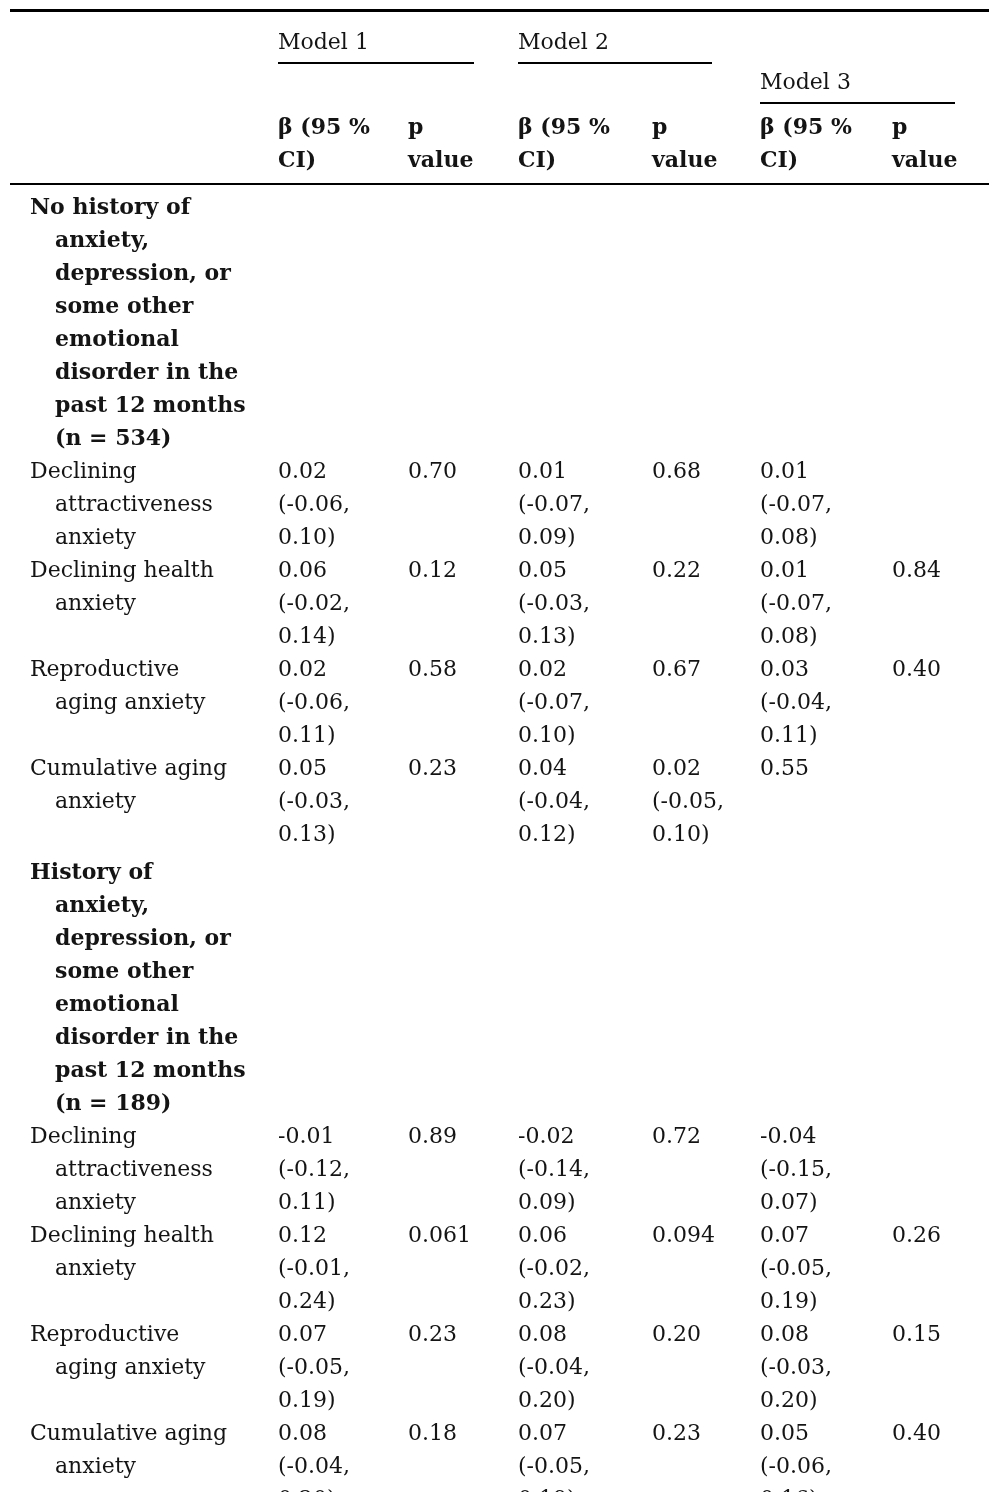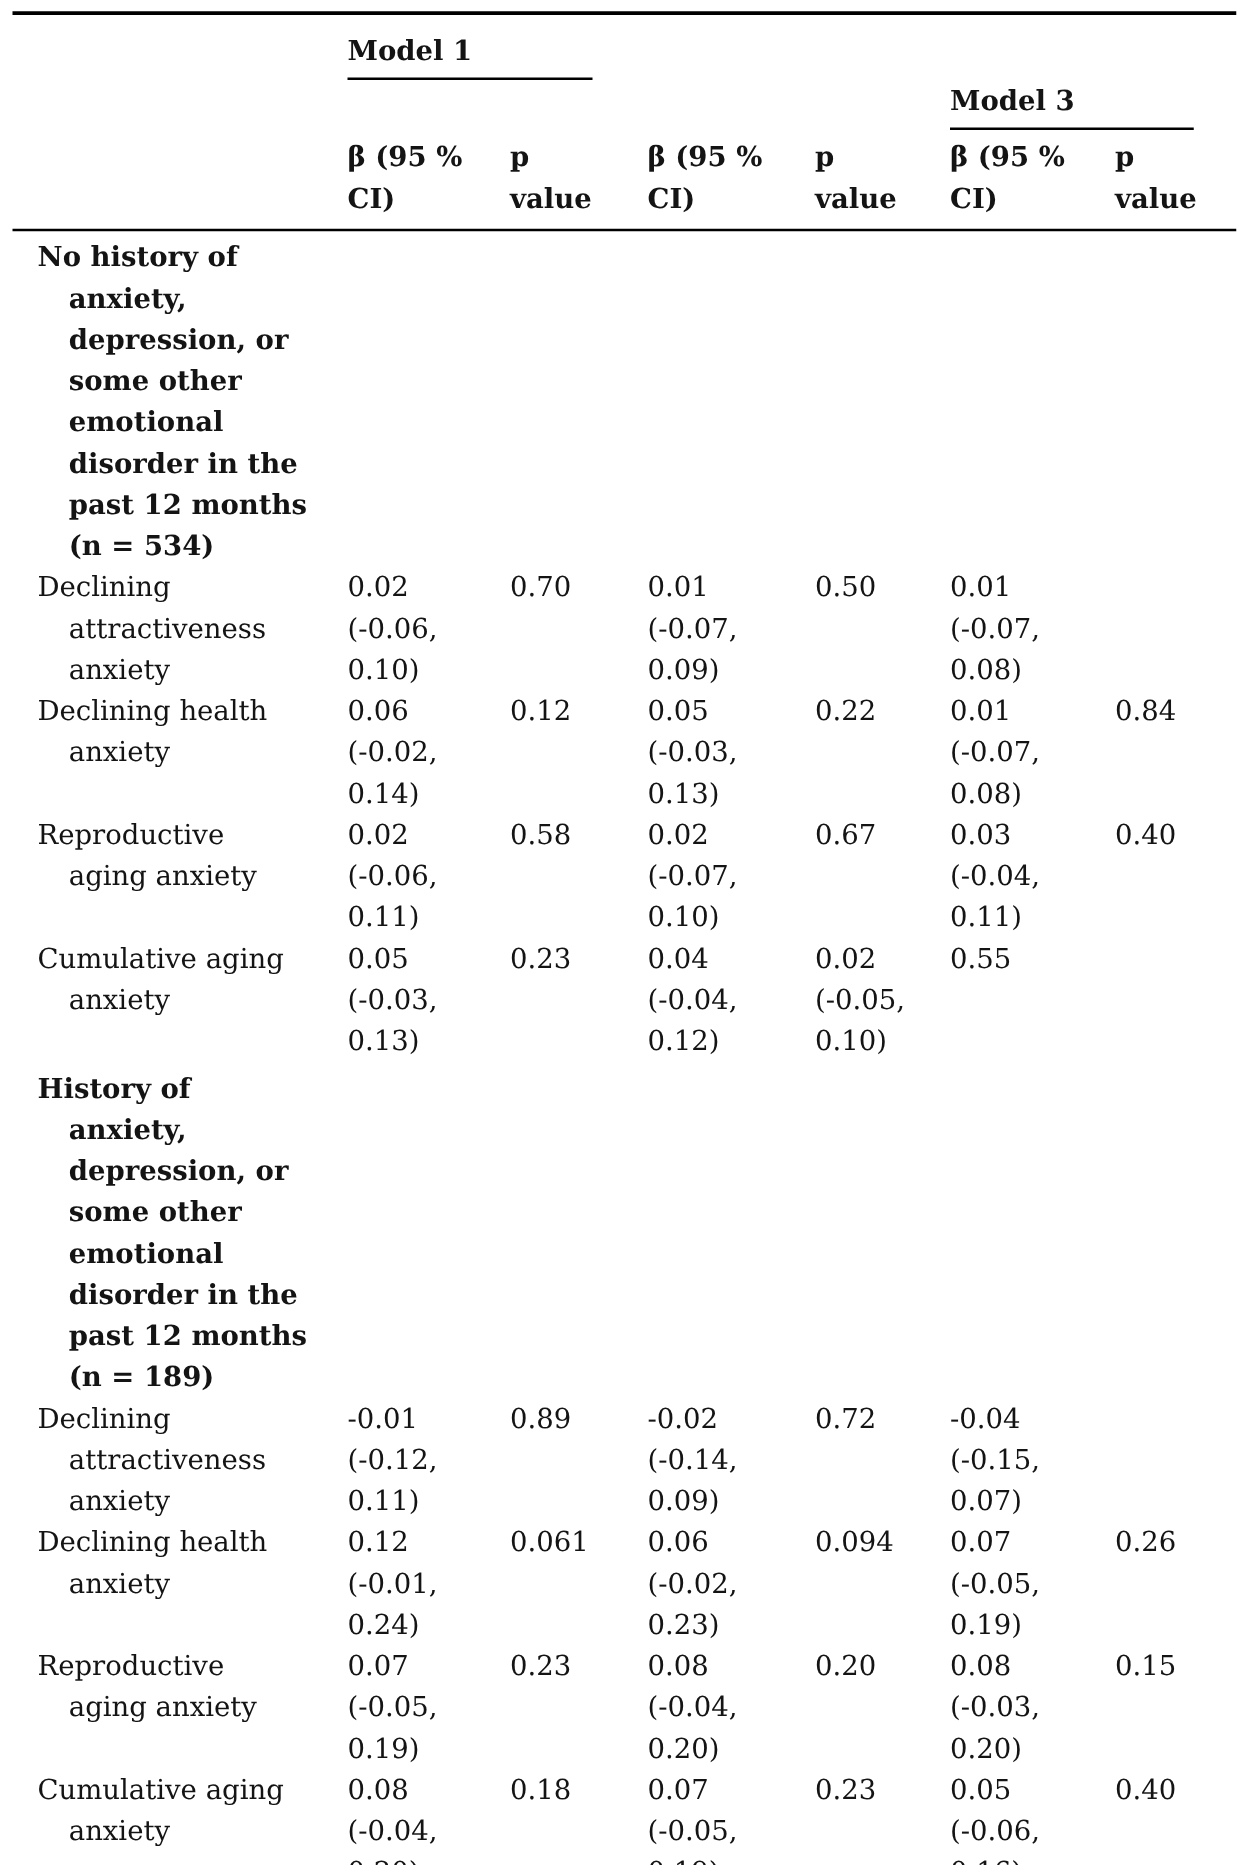--- a/index.html
+++ b/index.html
@@ -24,21 +24,21 @@
     grid-template-columns: 268px 130px 110px 134px 108px 132px 86px;
   }
   
   .thead { border-bottom: 2px solid #000000; }
   .model-span-1 { grid-column: 2 / 4; }
   .model-span-2 { grid-column: 4 / 6; }
   .model-span-3 { grid-column: 6 / 8; margin-top: 40px; }
   .model-inner {
     border-bottom: 2px solid #000000;
     padding: 13px 0 4px 0;
-    font-weight: bold;
+    font-weight: normal;
   }
   .model-span-1 .model-inner { margin-right: 44px; }
   .model-span-2 .model-inner { margin-right: 48px; }
   .model-span-3 .model-inner { margin-right: 23px; }
   .subhead-row .cell {
     font-weight: bold;
     white-space: pre-line;
     padding: 6px 6px 7px 0;
   }
   
@@ -63,20 +63,23 @@
 </head>
 <body>
 
 <div class="paper-table">
 
   <div class="thead">
     <div class="row">
       <div class="cell"></div>
       <div class="model-span-1">
         <div class="model-inner">Model 1</div>
+      </div>
+      <div class="model-span-2">
+        <div class="model-inner">Model 2</div>
       </div>
       <div class="model-span-3">
         <div class="model-inner">Model 3</div>
       </div>
     </div>
     <div class="row subhead-row">
       <div class="cell"></div>
       <div class="cell">β (95 %
 CI)</div>
       <div class="cell">p
@@ -109,21 +112,21 @@
       <div class="label-cell">Declining
 attractiveness
 anxiety</div>
       <div class="value-cell">0.02
 (-0.06,
 0.10)</div>
       <div class="value-cell">0.70</div>
       <div class="value-cell">0.01
 (-0.07,
 0.09)</div>
-      <div class="value-cell">0.50</div>
+      <div class="value-cell">0.68</div>
       <div class="value-cell">0.01
 (-0.07,
 0.08)</div>
     </div>
 
     <div class="row">
       <div class="label-cell">Declining health
 anxiety</div>
       <div class="value-cell">0.06
 (-0.02,

